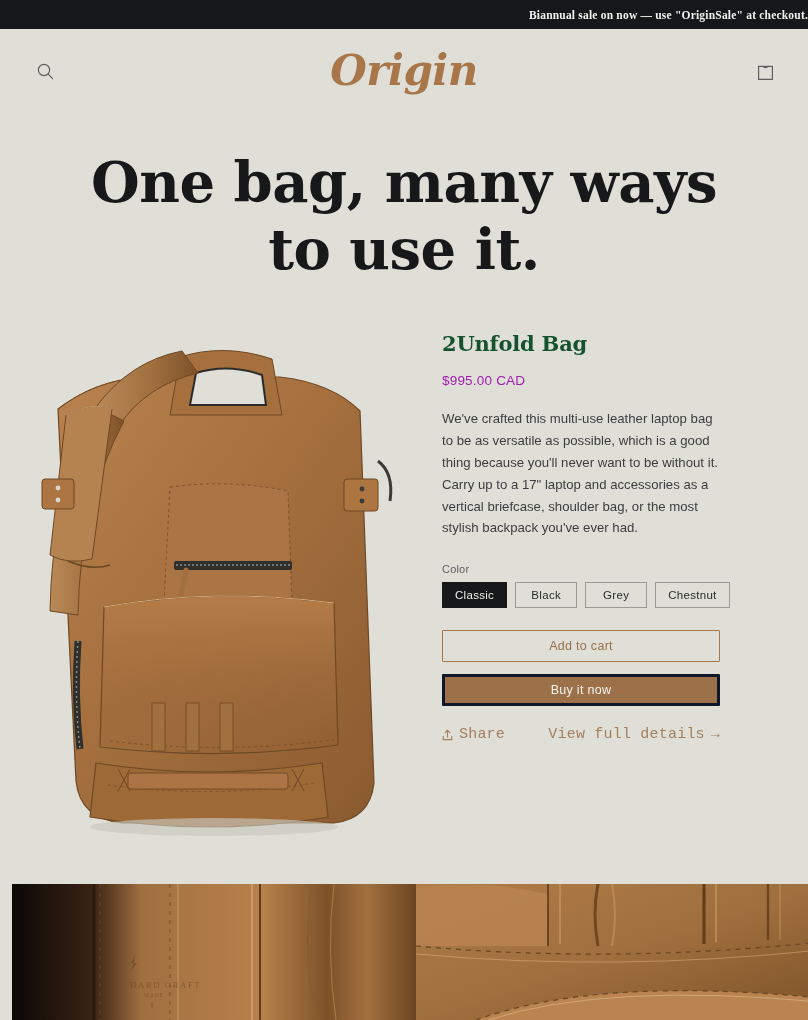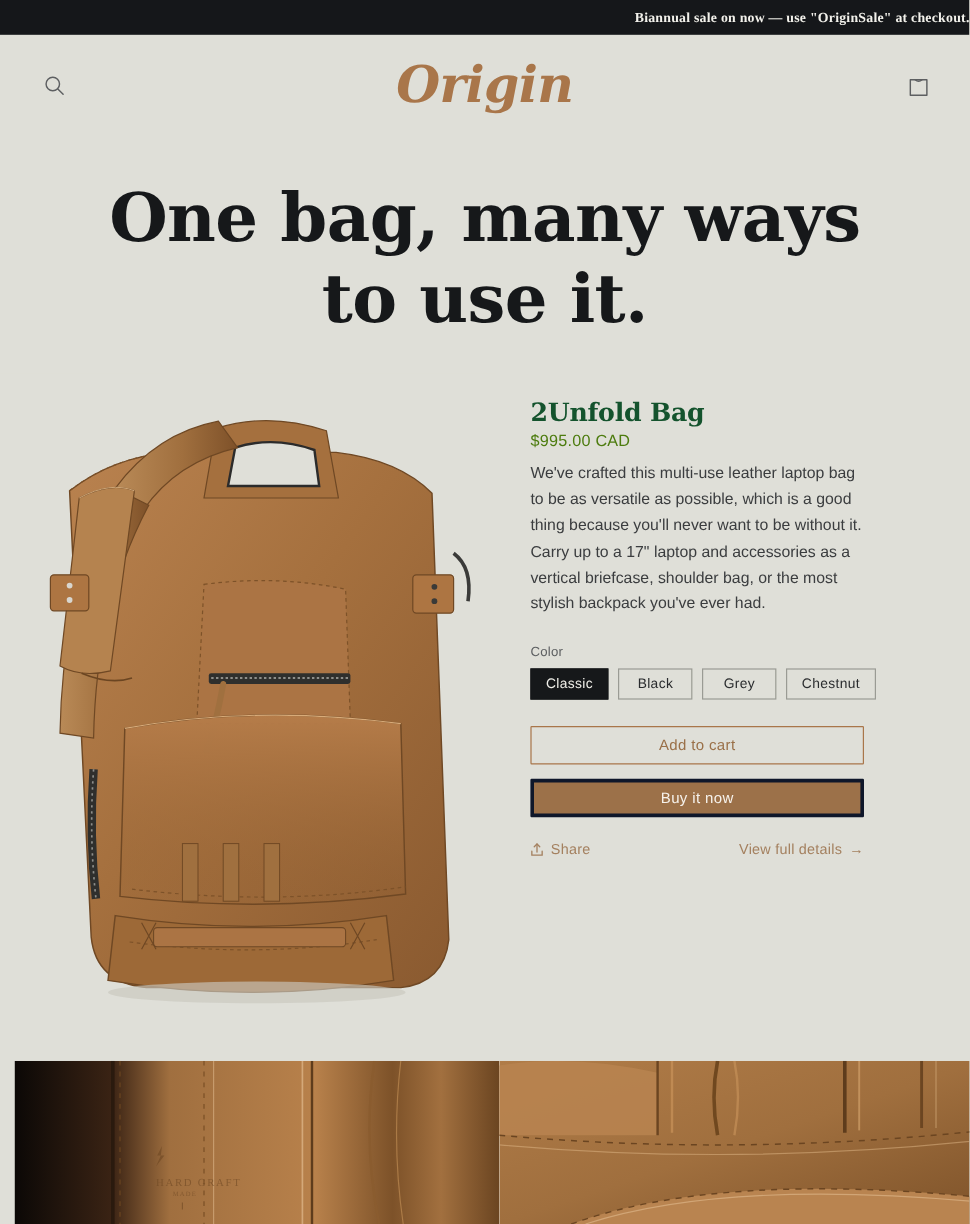--- a/index.html
+++ b/index.html
@@ -112,28 +112,28 @@
 
   .product-title {
     font-family: "DejaVu Serif", "Liberation Serif", serif;
     font-weight: bold;
     font-size: 21px;
     color: #14532d;
     letter-spacing: -0.2px;
   }
 
   .product-price {
-    margin-top: 4px;
+    margin-top: 17px;
     font-size: 13.5px;
-    color: #4d7c0f;
+    color: #a21caf;
     letter-spacing: 0.2px;
   }
 
   .product-desc {
-    margin-top: 8px;
+    margin-top: 20px;
     font-size: 13.2px;
     line-height: 21.8px;
     color: #3b3d3f;
     max-width: 282px;
   }
 
   .option-label {
     margin-top: 24px;
     font-size: 11px;
     color: #5e6062;
@@ -194,28 +194,28 @@
     width: 278px;
     display: flex;
     align-items: center;
     justify-content: space-between;
   }
   .link {
     display: flex;
     align-items: center;
     gap: 6px;
     color: #a4805f;
-    font-size: 12px;
+    font-size: 15px;
     letter-spacing: 0.2px;
     text-decoration: none;
     cursor: pointer;
     background: none;
     border: none;
     padding: 0;
-    font-family: Liberation Sans, sans-serif;
+    font-family: Liberation Mono, monospace;
   }
   .link svg { display: block; }
 
   
   .gallery {
     position: absolute;
     left: 12px;
     top: 884px;
     width: 808px;
     height: 136px;

